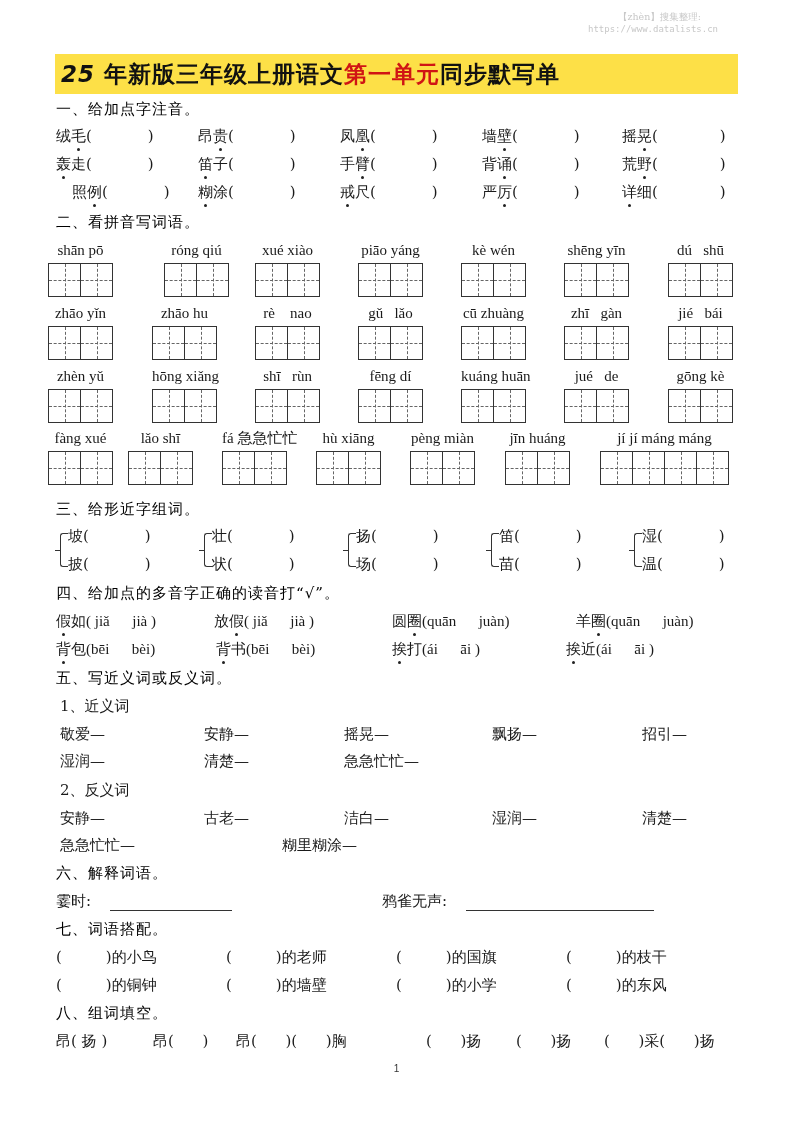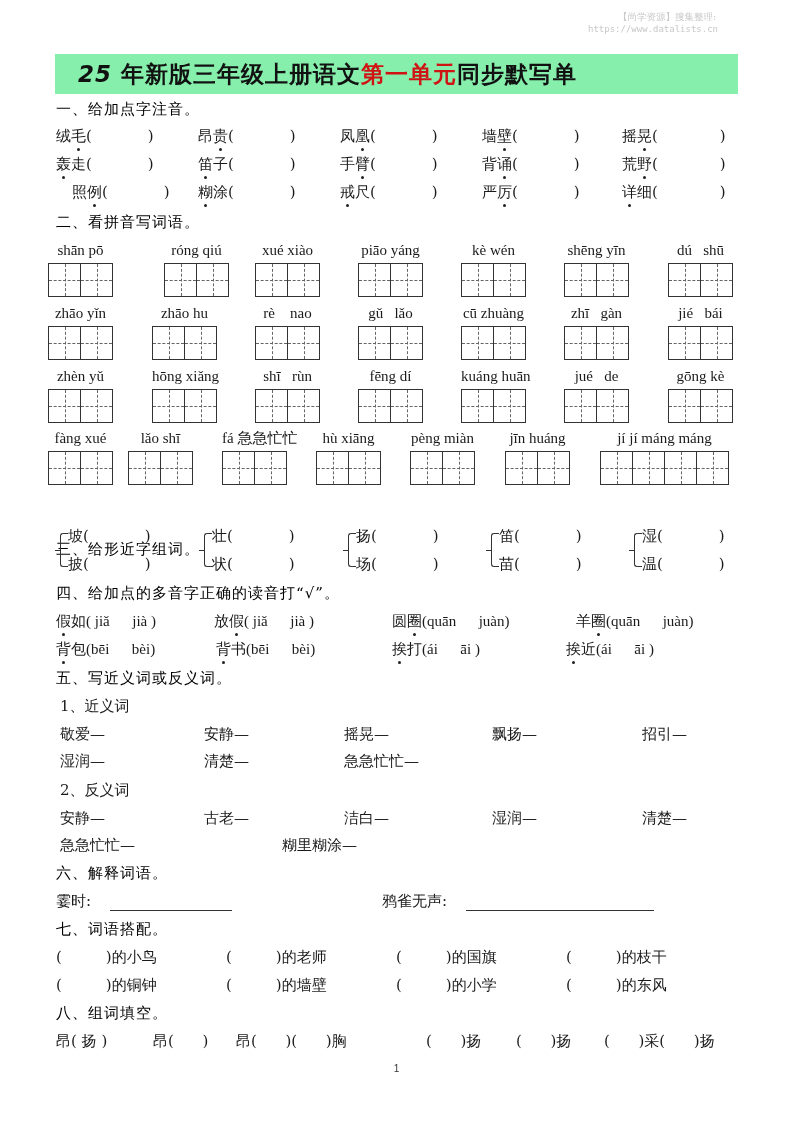--- a/index.html
+++ b/index.html
@@ -2,21 +2,21 @@
 <html><head>
 <meta charset="utf-8">
 <style>
   * { box-sizing: border-box; margin: 0; padding: 0; }
   html, body { width: 793px; height: 1122px; background: #ffffff; overflow: hidden; }
   body { position: relative; font-family: "DejaVu Serif", "Liberation Serif", serif; color: #1a1a1a; }
 
   .watermark { position: absolute; top: 10px; left: 600px; width: 190px; text-align: left; color: #c8c8c8; font-size: 9.5px; line-height: 13px; }
   .watermark .wm-url { font-family: "DejaVu Sans Mono", "Liberation Mono", monospace; font-size: 9px; margin-left: -12px; }
 
-  .title-bar { position: absolute; left: 55px; top: 54px; width: 683px; height: 40px; background: #86efac; display: flex; align-items: center; padding-left: 23px; }
+  .title-bar { position: absolute; left: 55px; top: 54px; width: 683px; height: 40px; background: #fde047; display: flex; align-items: center; padding-left: 6px; }
   .title-bar .t { font-family: "DejaVu Sans", "Liberation Sans", sans-serif; font-weight: bold; font-size: 23px; color: #111; letter-spacing: 1px; white-space: nowrap; }
   .title-bar .t .num { font-style: italic; }
   .title-bar .t .red { color: #d01414; }
 
   .sec-title { position: absolute; left: 56px; font-family: "DejaVu Serif", "Liberation Serif", serif; font-size: 15px; color: #000000; letter-spacing: 1px; white-space: nowrap; }
 
   .row { position: absolute; left: 56px; width: 690px; font-size: 15px; white-space: nowrap; }
   .cell { position: absolute; top: 0; white-space: nowrap; }
   .dot { position: relative; display: inline-block; }
   .dot::after { content: ""; position: absolute; left: 50%; bottom: -5px; width: 3px; height: 3px; margin-left: -1.5px; border-radius: 50%; background: #222; }
@@ -35,21 +35,21 @@
   .brace-tick { position: absolute; width: 6px; height: 1px; background: #333; }
 
   .answer-line { display: inline-block; border-bottom: 1px solid #333; vertical-align: bottom; height: 16px; }
 
   .page-num { position: absolute; top: 1063px; left: 0; width: 793px; text-align: center; font-family: "Liberation Sans", sans-serif; font-size: 10px; color: #333; }
 </style>
 </head>
 <body>
 
 <div class="watermark">
-  <div style="margin-left:18px;">【尚学资源】搜集整理:</div>
+  <div style="margin-left:18px;">【zhèn】搜集整理:</div>
   <div class="wm-url">https://www.datalists.cn</div>
 </div>
 
 <div class="title-bar">
   <div class="t">
     <span class="num">25</span><span> 年新版三年级上册语文</span><span class="red">第一单元</span><span>同步默写单</span>
   </div>
 </div>
 
 <div class="sec-title" style="top:100px;">一、给加点字注音。</div>
@@ -272,21 +272,21 @@
       <div class="py-label" style="white-space: pre; width: 129px;">jí jí máng máng</div>
       <div class="grid">
         <div class="gbox"></div>
         <div class="gbox"></div>
         <div class="gbox"></div>
         <div class="gbox"></div>
       </div>
     </div>
   </div>
 
-<div class="sec-title" style="top:500px;margin-top:40px;">三、给形近字组词。</div>
+<div class="sec-title" style="top:500px;">三、给形近字组词。</div>
 <div id="s3-pairs">
     <div class="brace" style="left: 60px; top: 533px;"></div>
     <div class="brace-tick" style="left: 55px; top: 550px;"></div>
     <div class="row" style="top: 527px; left: 68px; width: 140px;"><span>坡(</span><span class="paren-gap" style="width: 56px;"></span><span>)</span></div>
     <div class="row" style="top: 555px; left: 68px; width: 140px;"><span>披(</span><span class="paren-gap" style="width: 56px;"></span><span>)</span></div>
     <div class="brace" style="left: 204px; top: 533px;"></div>
     <div class="brace-tick" style="left: 199px; top: 550px;"></div>
     <div class="row" style="top: 527px; left: 212px; width: 140px;"><span>壮(</span><span class="paren-gap" style="width: 56px;"></span><span>)</span></div>
     <div class="row" style="top: 555px; left: 212px; width: 140px;"><span>状(</span><span class="paren-gap" style="width: 56px;"></span><span>)</span></div>
     <div class="brace" style="left: 348px; top: 533px;"></div>

